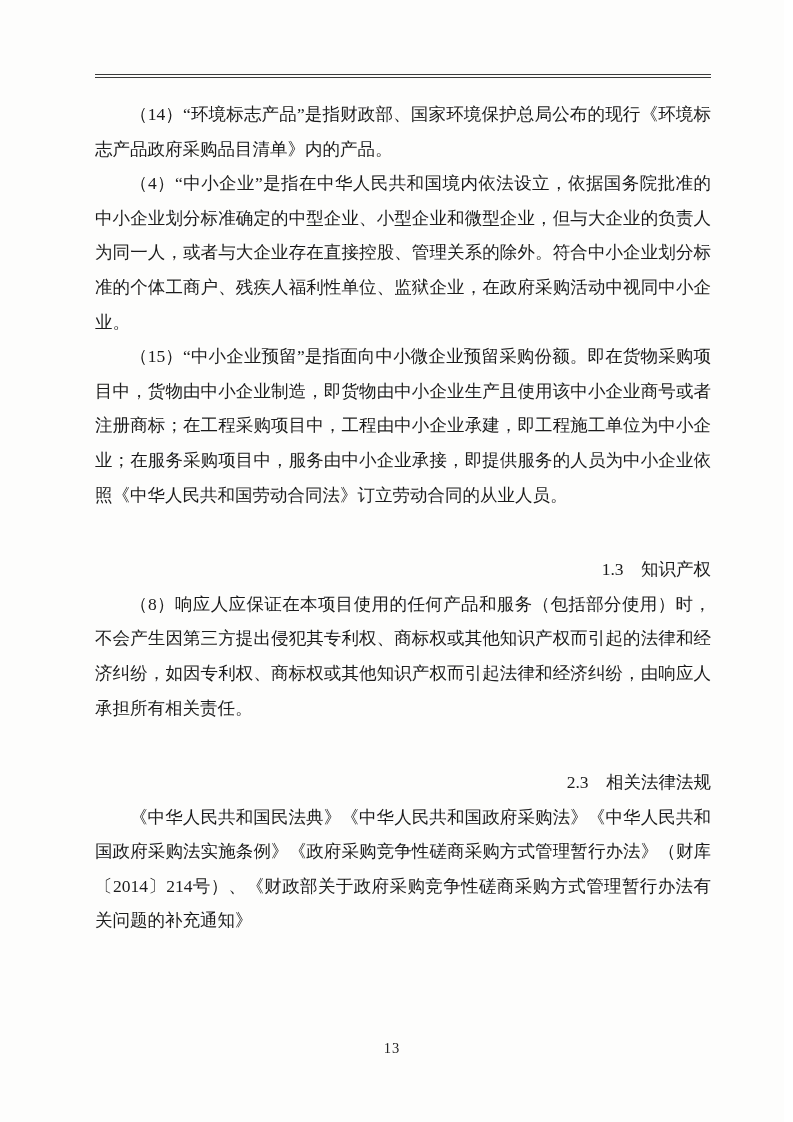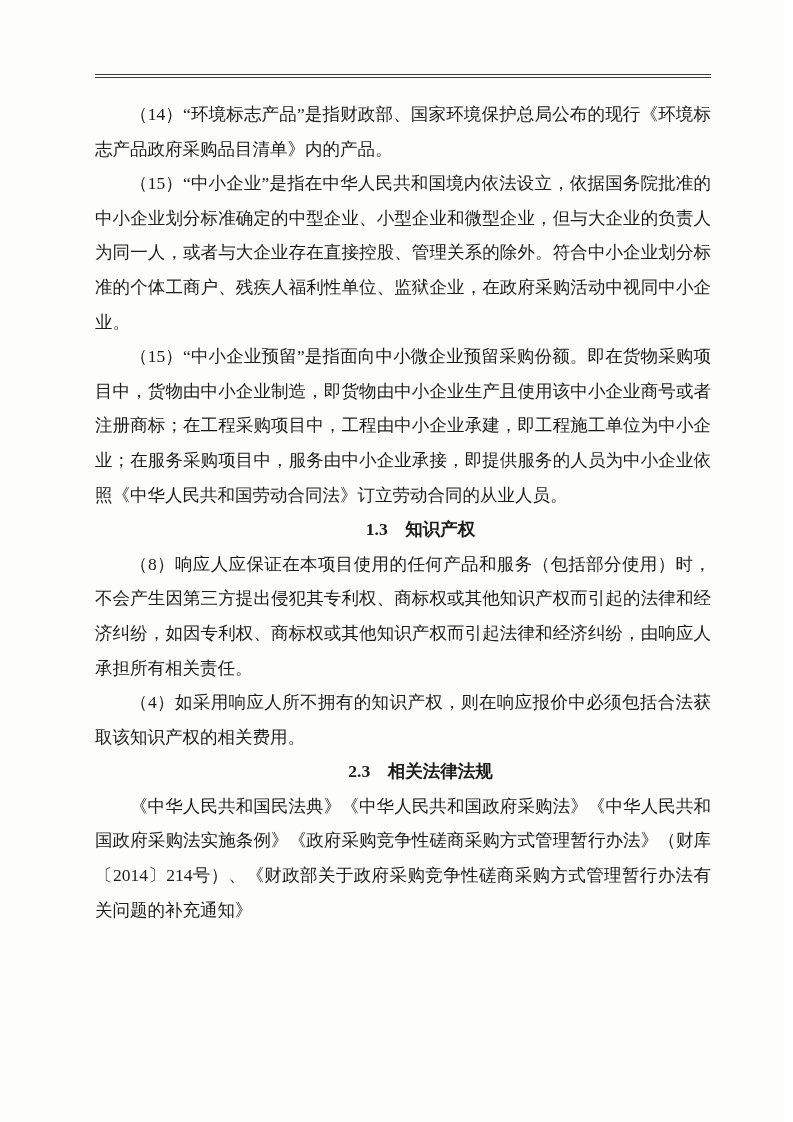--- a/index.html
+++ b/index.html
@@ -35,22 +35,23 @@
     text-align: justify;
     text-justify: inter-ideograph;
   }
   .content p {
     margin: 0;
     padding: 0;
     text-indent: 2em;
     word-break: break-all;
   }
   .content p.heading {
-    font-weight: bold;
-    text-align: center;
+    font-weight: normal;
+    text-align: right;
+    margin-top: 40px;
   }
   .page-number {
     position: absolute;
     left: 0;
     top: 1040px;
     width: 100%;
     text-align: center;
     font-size: 14.5px;
     color: #222222;
     letter-spacing: 1px;
@@ -58,23 +59,23 @@
 </style>
 </head>
 <body>
 
 <div class="page">
 
   <div class="header-rule"></div>
 
   <div class="content">
     <p>（14）“环境标志产品”是指财政部、国家环境保护总局公布的现行《环境标志产品政府采购品目清单》内的产品。</p>
-    <p>（15）“中小企业”是指在中华人民共和国境内依法设立，依据国务院批准的中小企业划分标准确定的中型企业、小型企业和微型企业，但与大企业的负责人为同一人，或者与大企业存在直接控股、管理关系的除外。符合中小企业划分标准的个体工商户、残疾人福利性单位、监狱企业，在政府采购活动中视同中小企业。</p>
+    <p>（4）“中小企业”是指在中华人民共和国境内依法设立，依据国务院批准的中小企业划分标准确定的中型企业、小型企业和微型企业，但与大企业的负责人为同一人，或者与大企业存在直接控股、管理关系的除外。符合中小企业划分标准的个体工商户、残疾人福利性单位、监狱企业，在政府采购活动中视同中小企业。</p>
     <p>（15）“中小企业预留”是指面向中小微企业预留采购份额。即在货物采购项目中，货物由中小企业制造，即货物由中小企业生产且使用该中小企业商号或者注册商标；在工程采购项目中，工程由中小企业承建，即工程施工单位为中小企业；在服务采购项目中，服务由中小企业承接，即提供服务的人员为中小企业依照《中华人民共和国劳动合同法》订立劳动合同的从业人员。</p>
     <p class="heading">1.3　知识产权</p>
     <p>（8）响应人应保证在本项目使用的任何产品和服务（包括部分使用）时，不会产生因第三方提出侵犯其专利权、商标权或其他知识产权而引起的法律和经济纠纷，如因专利权、商标权或其他知识产权而引起法律和经济纠纷，由响应人承担所有相关责任。</p>
-    <p>（4）如采用响应人所不拥有的知识产权，则在响应报价中必须包括合法获取该知识产权的相关费用。</p>
     <p class="heading">2.3　相关法律法规</p>
     <p>《中华人民共和国民法典》《中华人民共和国政府采购法》《中华人民共和国政府采购法实施条例》《政府采购竞争性磋商采购方式管理暂行办法》（财库〔2014〕214号）、《财政部关于政府采购竞争性磋商采购方式管理暂行办法有关问题的补充通知》</p>
   </div>
 
+  <div class="page-number">13</div>
 
 </div>
 
 </body></html>

